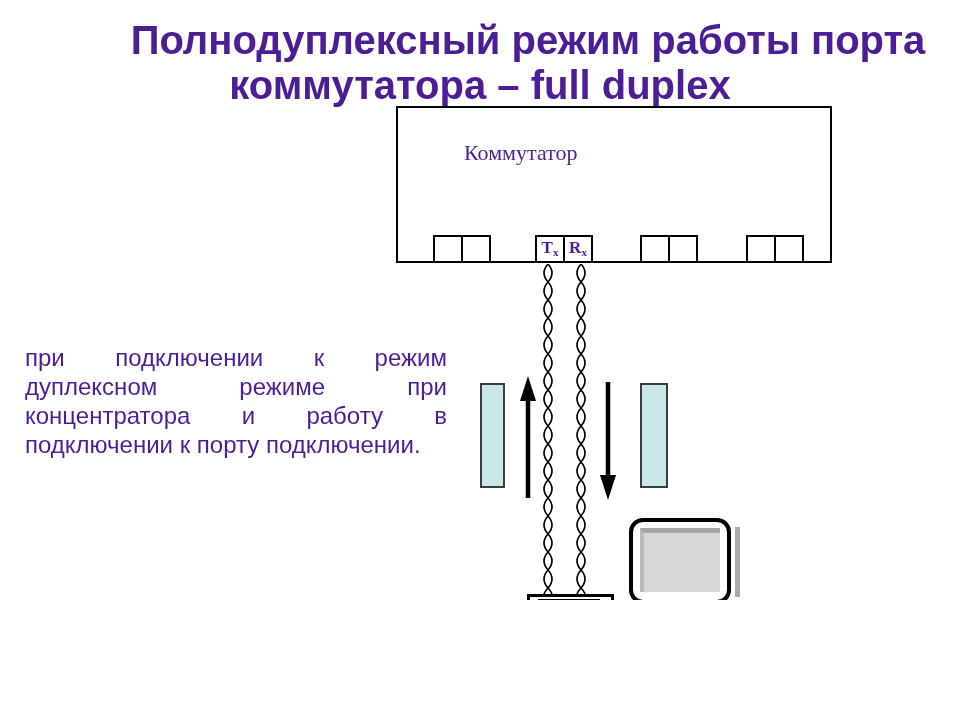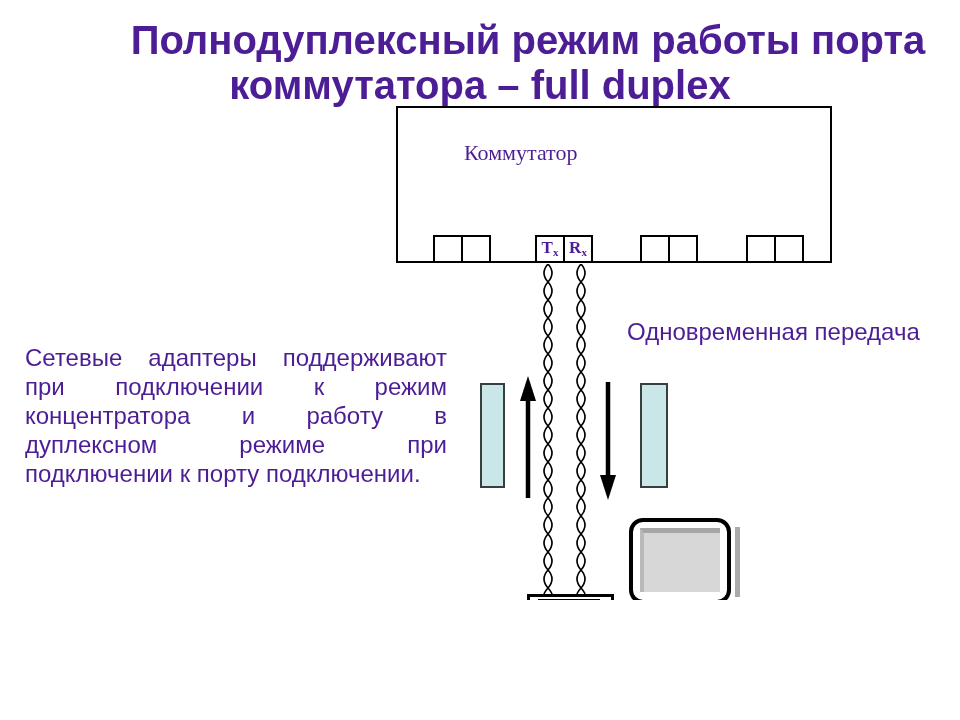--- a/index.html
+++ b/index.html
@@ -100,29 +100,27 @@
     <g>
       <line x1="93" y1="6" x2="93" y2="101" stroke="#000" stroke-width="4.5"></line>
       <polygon points="93,124 85,99 101,99" fill="#000"></polygon>
     </g>
   </svg>
 
   <div class="abs bar" style="left:480px;top:383px;width:21px;height:101px;"></div>
   <div class="abs bar" style="left:640px;top:383px;width:24px;height:101px;"></div>
 
   <div class="abs" id="leftpara">
-    <div class="jline">Сетевые адаптеры поддерживают</div>
     <div class="jline">при подключении к режим</div>
+    <div class="jline">дуплексном режиме при</div>
     <div class="jline">концентратора и работу в</div>
-    <div class="jline">дуплексном режиме при</div>
     <div class="jline jlast">подключении к порту подключении.</div>
   </div>
 
   <div class="abs" id="rightcap">
-    <div>Одновременная передача</div>
   </div>
 
   <div class="abs" id="adapter">
     <div class="adsq" style="left:8px;">
       <span class="adlabel"><span>R</span><span class="sub">x</span></span>
     </div>
     <div class="adsq" style="left:39px;">
       <span class="adlabel"><span>T</span><span class="sub">x</span></span>
     </div>
   </div>

